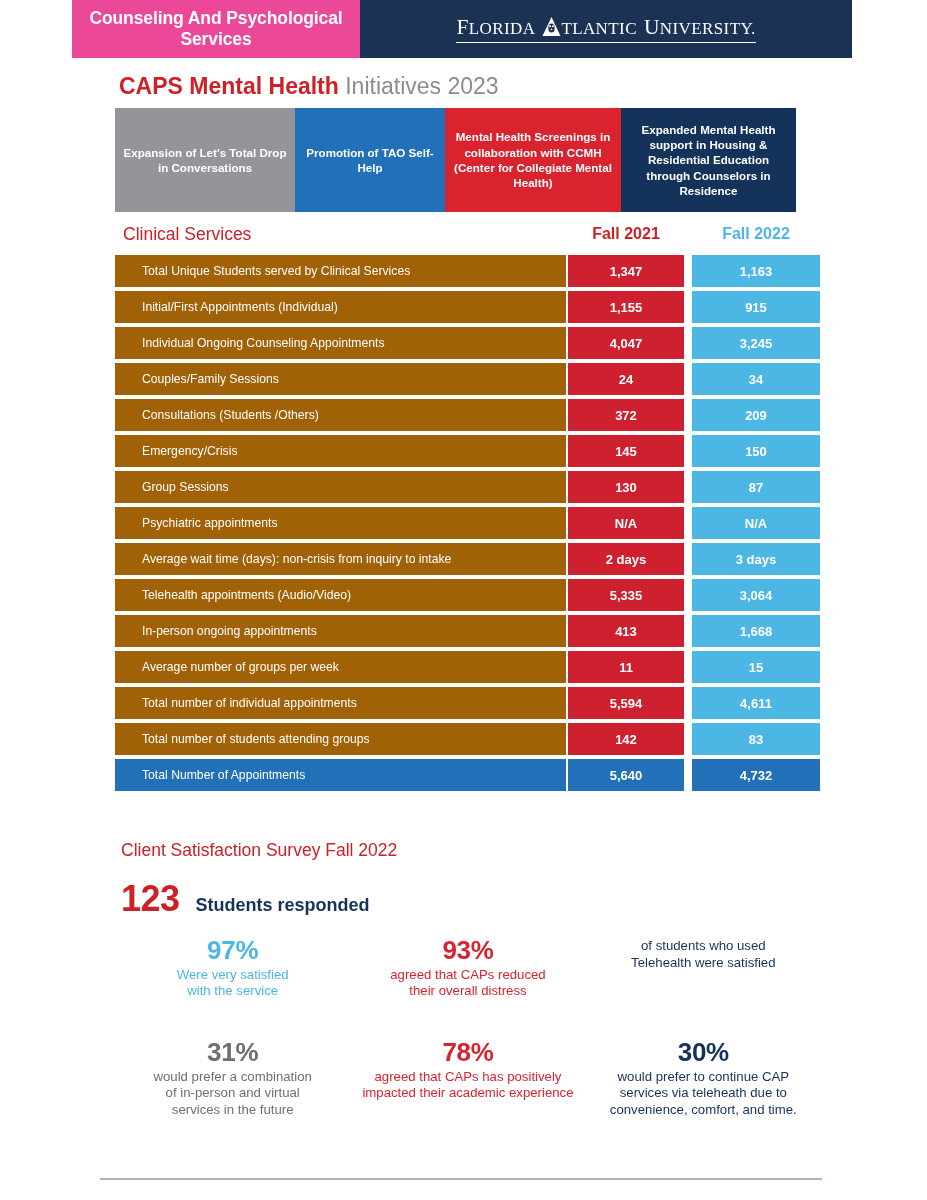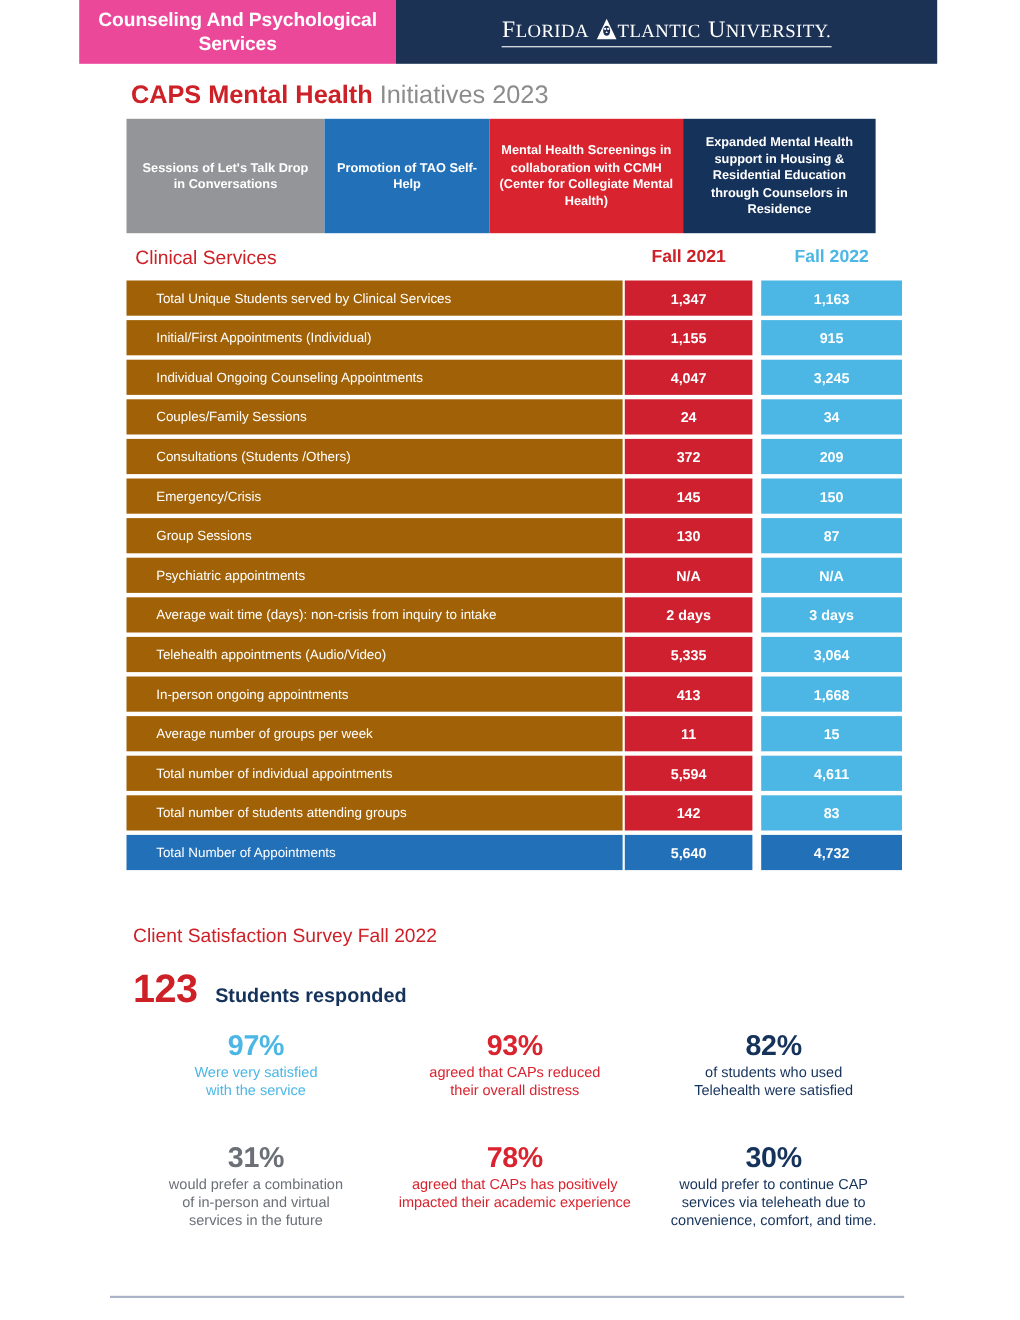--- a/index.html
+++ b/index.html
@@ -296,21 +296,21 @@
   </div>
 </div>
 
 <div class="caps-heading">
   <span class="red">CAPS Mental Health</span>
   <span class="gray">Initiatives 2023</span>
 </div>
 
 <div class="initiatives">
   <div class="init-box init-0">
-    <span>Sessions of Let's Talk Drop in Conversations</span>
+    <span>Expansion of Let's Total Drop in Conversations</span>
   </div>
   <div class="init-box init-1">
     <span>Promotion of TAO Self-Help</span>
   </div>
   <div class="init-box init-2">
     <span>Mental Health Screenings in collaboration with CCMH (Center for Collegiate Mental Health)</span>
   </div>
   <div class="init-box init-3">
     <span>Expanded Mental Health support in Housing &amp; Residential Education through Counselors in Residence</span>
   </div>
@@ -412,21 +412,20 @@
     <div class="stat-pct c-lightblue">97%</div>
     <div class="stat-desc c-lightblue">Were very satisfied
 with the service</div>
   </div>
   <div class="stat">
     <div class="stat-pct c-red">93%</div>
     <div class="stat-desc c-red">agreed that CAPs reduced
 their overall distress</div>
   </div>
   <div class="stat">
-    <div class="stat-pct c-navy">82%</div>
     <div class="stat-desc c-navy">of students who used
 Telehealth were satisfied</div>
   </div>
 </div>
 
 <div class="stats-grid stats-row-2">
   <div class="stat">
     <div class="stat-pct c-gray">31%</div>
     <div class="stat-desc c-gray">would prefer a combination
 of in-person and virtual

